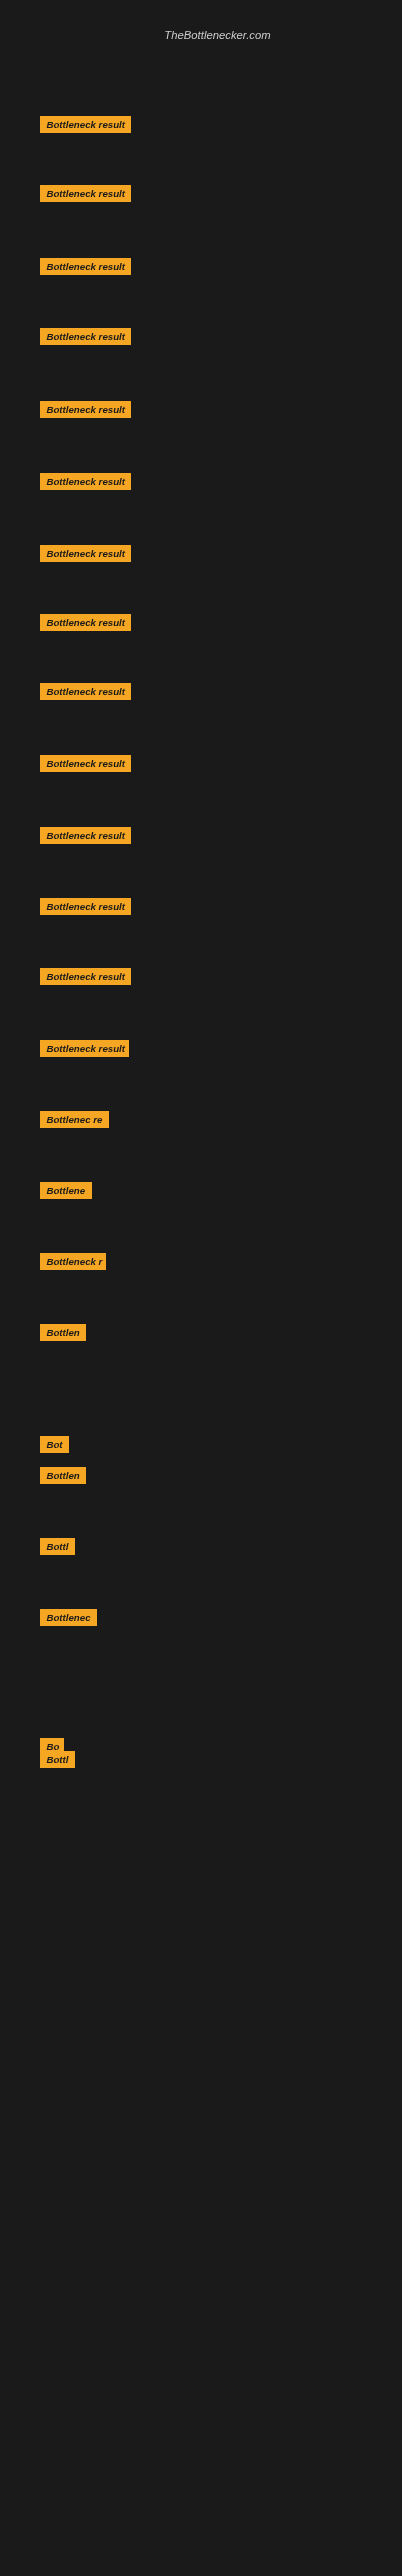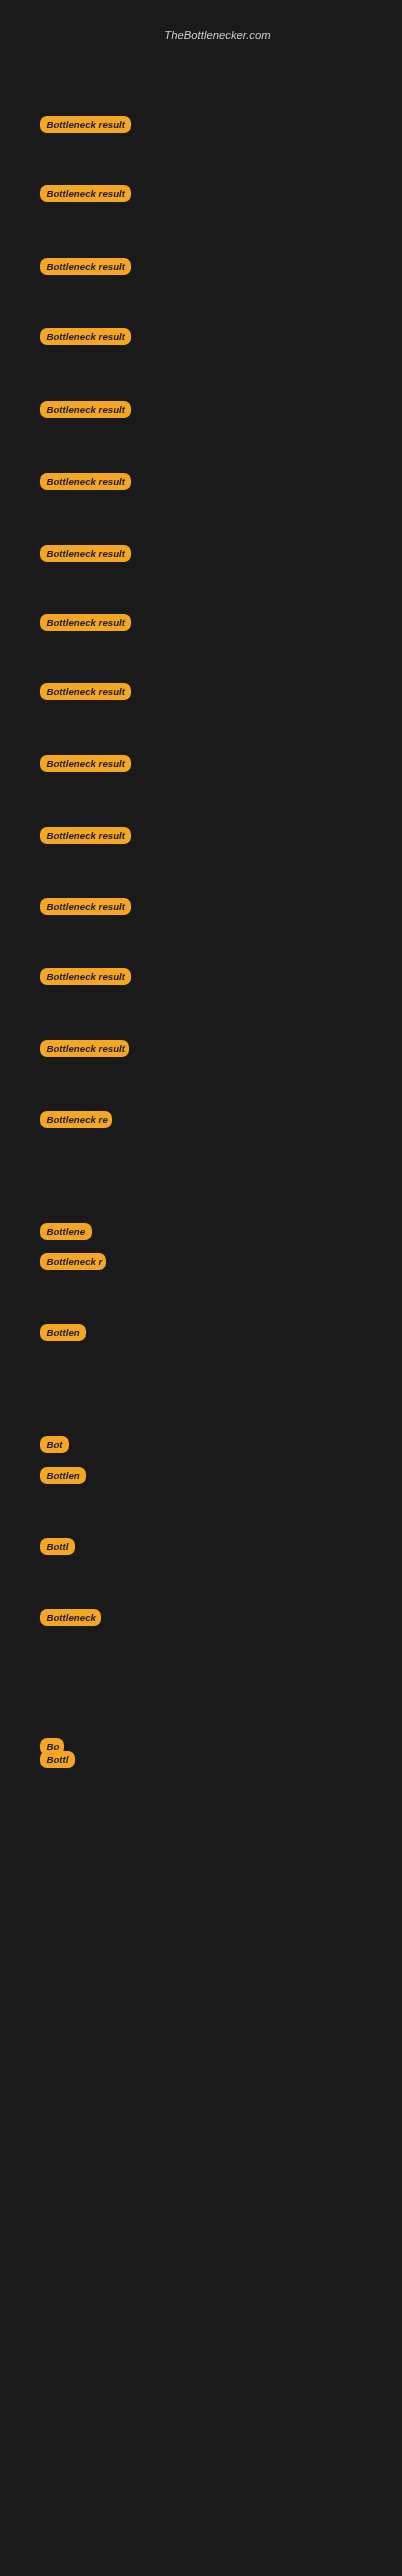--- a/index.html
+++ b/index.html
@@ -30,21 +30,21 @@
       left: 0;
       display: inline-block;
     }
 
     .bottleneck-badge {
       background-color: #f5a623;
       color: #1a1a1a;
       font-size: 9.7px;
       font-weight: bold;
       padding: 3.2px 6.4px;
-      border-radius: 7px;
+      border-radius: 0;
       white-space: nowrap;
       display: inline-block;
       overflow: hidden;
     }
   </style>
 </head>
 <body>
 
 <div class="site-title">TheBottlenecker.com</div>
 
@@ -56,24 +56,24 @@
     <div class="bottleneck-item" style="top: 331px;"><div class="bottleneck-badge" style="max-width: 97px;">Bottleneck result</div></div>
     <div class="bottleneck-item" style="top: 403px;"><div class="bottleneck-badge" style="max-width: 97px;">Bottleneck result</div></div>
     <div class="bottleneck-item" style="top: 475px;"><div class="bottleneck-badge" style="max-width: 97px;">Bottleneck result</div></div>
     <div class="bottleneck-item" style="top: 544px;"><div class="bottleneck-badge" style="max-width: 97px;">Bottleneck result</div></div>
     <div class="bottleneck-item" style="top: 613px;"><div class="bottleneck-badge" style="max-width: 97px;">Bottleneck result</div></div>
     <div class="bottleneck-item" style="top: 685px;"><div class="bottleneck-badge" style="max-width: 97px;">Bottleneck result</div></div>
     <div class="bottleneck-item" style="top: 757px;"><div class="bottleneck-badge" style="max-width: 97px;">Bottleneck result</div></div>
     <div class="bottleneck-item" style="top: 828px;"><div class="bottleneck-badge" style="max-width: 97px;">Bottleneck result</div></div>
     <div class="bottleneck-item" style="top: 898px;"><div class="bottleneck-badge" style="max-width: 97px;">Bottleneck result</div></div>
     <div class="bottleneck-item" style="top: 970px;"><div class="bottleneck-badge" style="max-width: 89px;">Bottleneck result</div></div>
-    <div class="bottleneck-item" style="top: 1041px;"><div class="bottleneck-badge" style="max-width: 72px;">Bottleneck re</div></div>
-    <div class="bottleneck-item" style="top: 1153px;"><div class="bottleneck-badge" style="max-width: 58px;">Bottlene</div></div>
+    <div class="bottleneck-item" style="top: 1041px;"><div class="bottleneck-badge" style="max-width: 72px;">Bottlenec re</div></div>
+    <div class="bottleneck-item" style="top: 1112px;"><div class="bottleneck-badge" style="max-width: 58px;">Bottlene</div></div>
     <div class="bottleneck-item" style="top: 1183px;"><div class="bottleneck-badge" style="max-width: 66px;">Bottleneck r</div></div>
     <div class="bottleneck-item" style="top: 1254px;"><div class="bottleneck-badge" style="max-width: 52px;">Bottlen</div></div>
     <div class="bottleneck-item" style="top: 1366px;"><div class="bottleneck-badge" style="max-width: 32px;">Bot</div></div>
     <div class="bottleneck-item" style="top: 1397px;"><div class="bottleneck-badge" style="max-width: 52px;">Bottlen</div></div>
     <div class="bottleneck-item" style="top: 1468px;"><div class="bottleneck-badge" style="max-width: 40px; text-align: right;">Bottl</div></div>
-    <div class="bottleneck-item" style="top: 1539px;"><div class="bottleneck-badge" style="max-width: 61px;">Bottleneck</div></div>
+    <div class="bottleneck-item" style="top: 1539px;"><div class="bottleneck-badge" style="max-width: 61px;">Bottlenec</div></div>
     <div class="bottleneck-item" style="top: 1668px;"><div class="bottleneck-badge" style="max-width: 24px;">Bo</div></div>
     <div class="bottleneck-item" style="top: 1681px;"><div class="bottleneck-badge" style="max-width: 45px;">Bottl</div></div>
   </div>
 
 
 </body></html>

